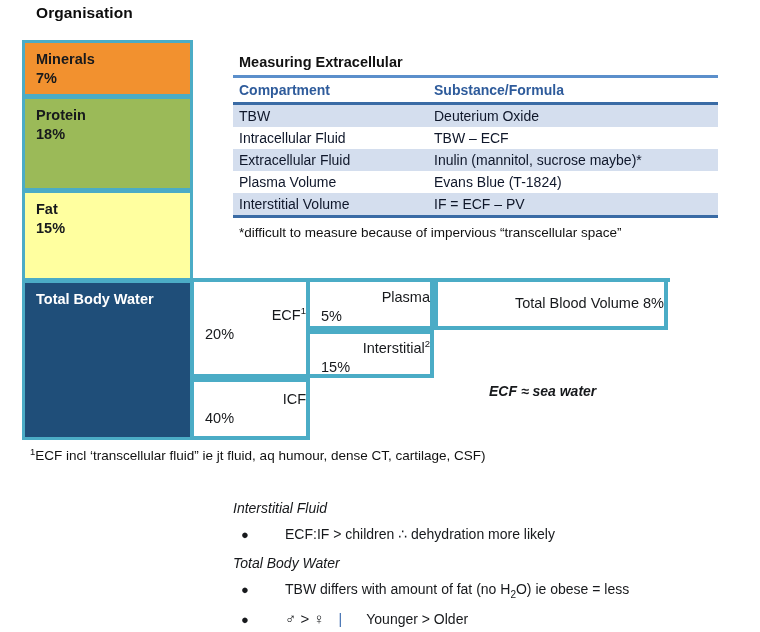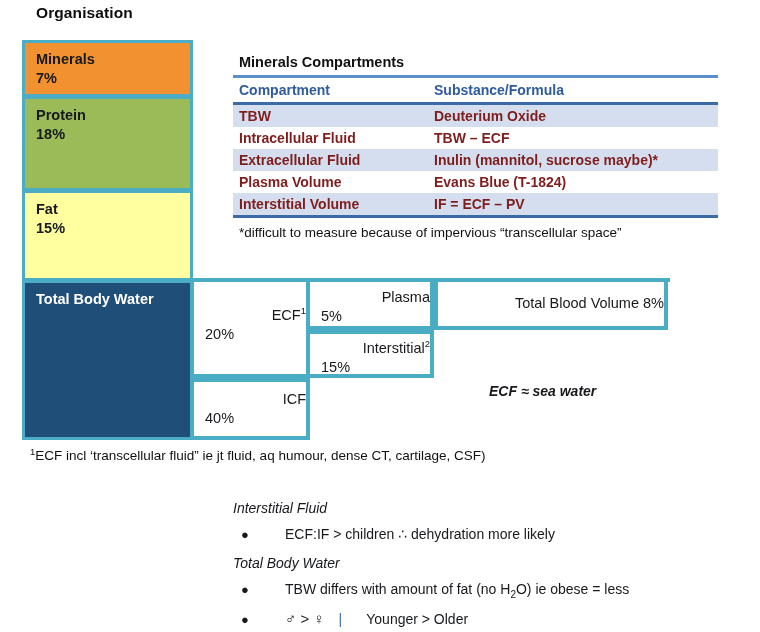--- a/index.html
+++ b/index.html
@@ -104,22 +104,22 @@
   table#compartments-table {
     border-collapse: collapse;
     width: 485px;
     table-layout: fixed;
   }
   #compartments-table th,
   #compartments-table td {
     text-align: left;
     font-size: 14px;
     padding: 2px 0 2px 6px;
-    color: #7f1d1d;
-    font-weight: bold;
+    color: #0f172a;
+    font-weight: normal;
     line-height: 18px;
   }
   #compartments-table th {
     font-weight: bold;
     color: #2E5B9B;
     padding-top: 3px;
     padding-bottom: 3px;
   }
   #compartments-table thead tr {
     border-top: 3px solid #5B8FCB;
@@ -235,21 +235,21 @@
 </div>
 
 <div class="sub-box" id="box-blood-volume">
   <span class="sub-label">Total Blood Volume 8%</span>
 </div>
 
 <div class="abs" id="ecf-sea-note">ECF ≈ sea water</div>
 
 <div class="abs" id="measuring-panel">
 
-  <div id="measuring-heading">Minerals Compartments</div>
+  <div id="measuring-heading">Measuring Extracellular</div>
 
   <table id="compartments-table">
     <colgroup>
       <col class="col-compartment">
       <col class="col-substance">
     </colgroup>
     <thead>
       <tr>
         <th>Compartment</th>
         <th>Substance/Formula</th>

